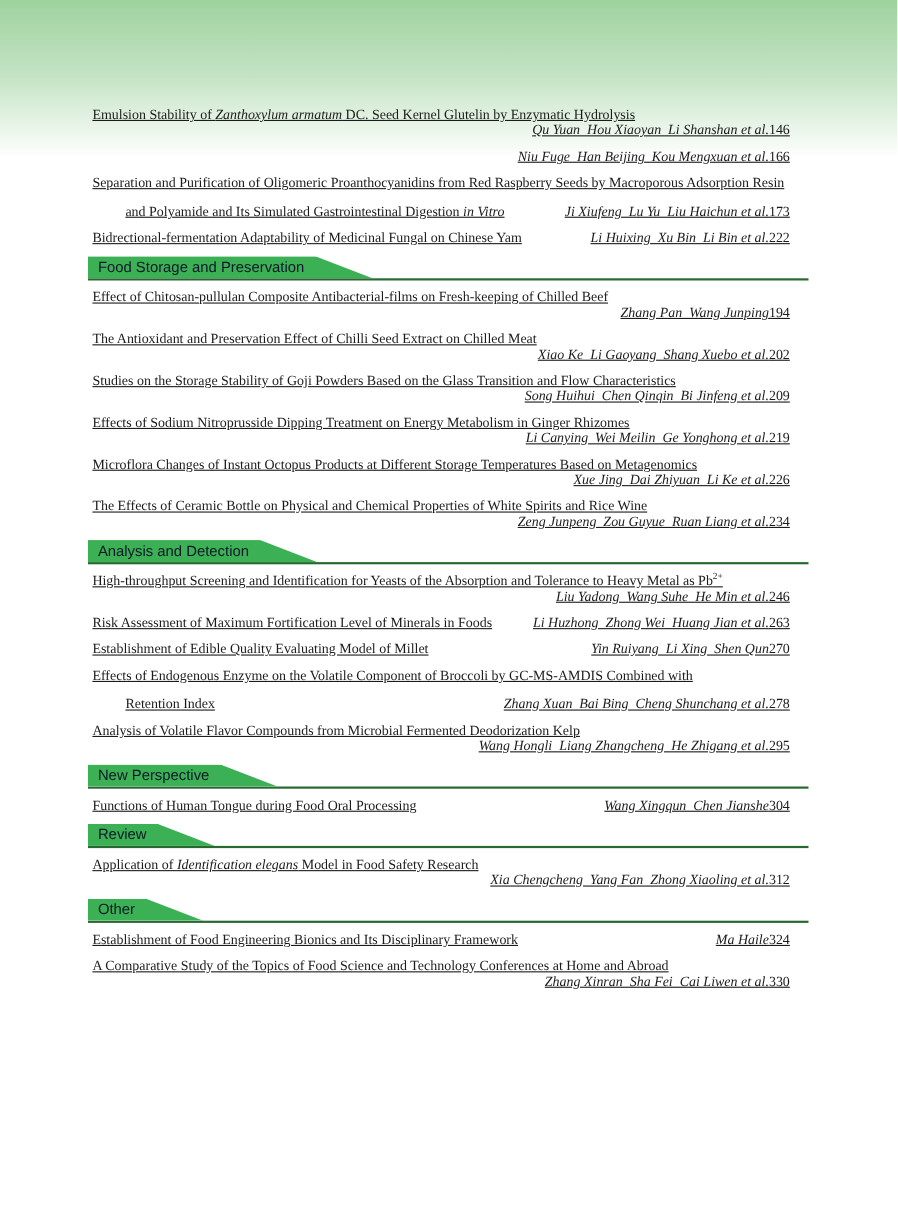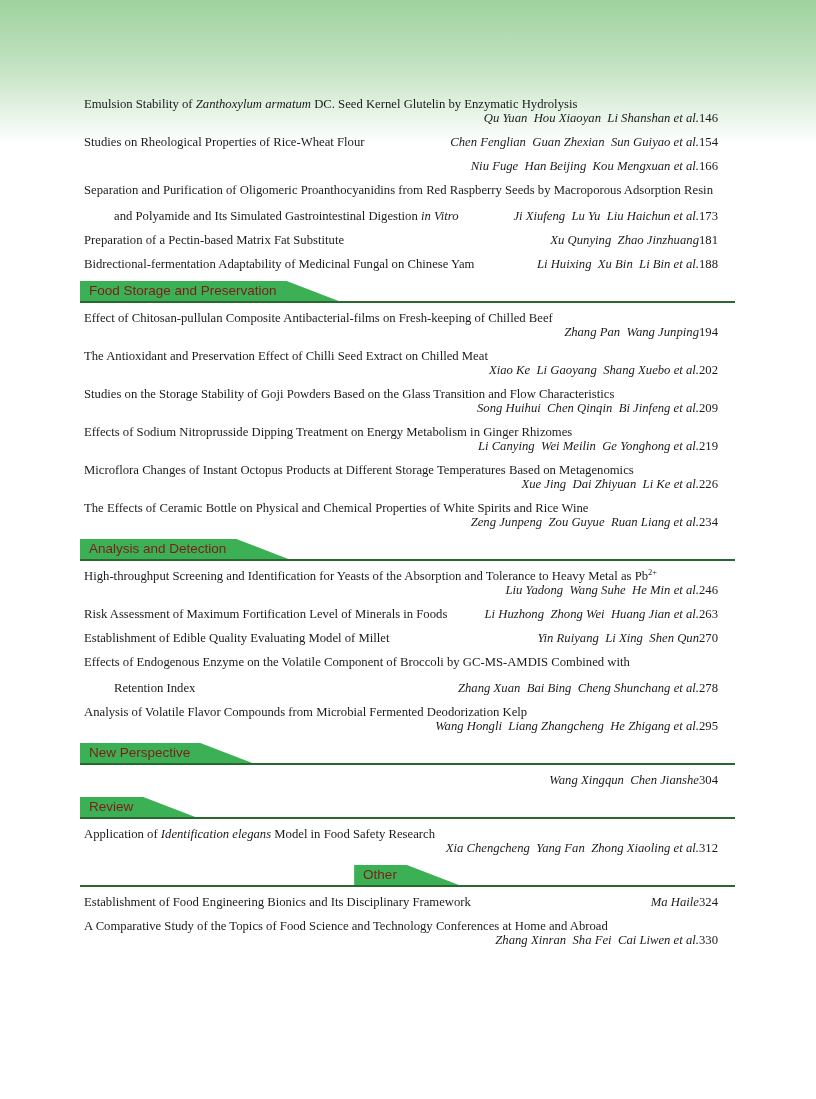--- a/index.html
+++ b/index.html
@@ -1,86 +1,72 @@
 <!DOCTYPE html>
 <html><head>
 <meta charset="utf-8">
 <style>
   html,body{margin:0;padding:0;background:#ffffff;}
   .page{position:relative;width:816px;height:1099px;background:#ffffff;overflow:hidden;
         font-family:"Liberation Serif",serif;color:#1b1b1b;}
   .grad{position:absolute;left:0;top:0;right:0;height:150px;
         background:linear-gradient(180deg,var(--grad-top,#9ed29e) 0%,#c3e3c3 45%,#ffffff 96%);}
   .content{position:relative;padding:97px 83px 0 84px;}
-  .entry{margin-bottom:10px;font-size:12.7px;line-height:14px;}
+  .entry{margin-bottom:10px;font-size:12.7px;line-height:14px;text-decoration:underline;}
   .t-line{white-space:nowrap;}
   .flex{display:flex;align-items:baseline;white-space:nowrap;}
   .flex .title{flex:0 1 auto;}
   .flex .authors{margin-left:auto;padding-left:14px;}
   .authors{font-style:italic;white-space:pre;}
   .pageno{min-width:34px;}
   .indent{padding-left:30px;margin-top:12px;}
   .it{font-style:italic;}
   .sup{font-size:8.5px;vertical-align:super;line-height:0;}
   .banner-wrap{margin:0 0 8px -4px;}
-  .banner{display:inline-block;background:var(--accent,#3cb054);color:#7f1d1d;
+  .banner{display:inline-block;background:var(--accent,#3cb054);color:#0f172a;
           font-family:"Liberation Sans",sans-serif;font-size:13.5px;line-height:14px;
           padding:3px 62px 3px 9px;
           clip-path:polygon(0 0,calc(100% - 52px) 0,100% 100%,0 100%);}
   .rule{height:2px;background:var(--rule,#27692f);width:calc(100% + 2px);}
   .section{margin:0;}
-  .section:nth-child(6) .banner-wrap{margin-top:5px;text-align:center;}
+  .section:nth-child(6) .banner-wrap{margin-top:5px;}
 </style>
 </head>
 <body>
 
 <div class="page" style="--accent: #3cb054; --rule: #27692f; --grad-top: #9ed29e; color: rgb(27, 27, 27);">
   <div class="grad"></div>
   <main class="content">
       <div class="section">
         <div class="entry">
           <div class="t-line"><span>Emulsion Stability of </span><span class="it">Zanthoxylum armatum</span><span> DC. Seed Kernel Glutelin by Enzymatic Hydrolysis</span></div>
           <div class="flex">
             <span class="authors">Qu Yuan  Hou Xiaoyan  Li Shanshan et al.</span>
             <span class="pageno">146</span>
-          </div>
-        </div>
-        <div class="entry">
-          <div class="flex">
-            <span class="title"><span>Studies on Rheological Properties of Rice-Wheat Flour</span></span>
-            <span class="authors">Chen Fenglian  Guan Zhexian  Sun Guiyao et al.</span>
-            <span class="pageno">154</span>
           </div>
         </div>
         <div class="entry">
           <div class="flex">
             <span class="authors">Niu Fuge  Han Beijing  Kou Mengxuan et al.</span>
             <span class="pageno">166</span>
           </div>
         </div>
         <div class="entry">
           <div class="t-line"><span>Separation and Purification of Oligomeric Proanthocyanidins from Red Raspberry Seeds by Macroporous Adsorption Resin</span></div>
           <div class="flex">
             <span class="title indent"><span>and Polyamide and Its Simulated Gastrointestinal Digestion </span><span class="it">in Vitro</span></span>
             <span class="authors">Ji Xiufeng  Lu Yu  Liu Haichun et al.</span>
             <span class="pageno">173</span>
           </div>
         </div>
         <div class="entry">
           <div class="flex">
-            <span class="title"><span>Preparation of a Pectin-based Matrix Fat Substitute</span></span>
-            <span class="authors">Xu Qunying  Zhao Jinzhuang</span>
-            <span class="pageno">181</span>
-          </div>
-        </div>
-        <div class="entry">
-          <div class="flex">
             <span class="title"><span>Bidrectional-fermentation Adaptability of Medicinal Fungal on Chinese Yam</span></span>
             <span class="authors">Li Huixing  Xu Bin  Li Bin et al.</span>
-            <span class="pageno">188</span>
+            <span class="pageno">222</span>
           </div>
         </div>
       </div>
       <div class="section">
         <div class="banner-wrap"><div class="banner"><span>Food Storage and Preservation</span></div><div class="rule"></div></div>
         <div class="entry">
           <div class="t-line"><span>Effect of Chitosan-pullulan Composite Antibacterial-films on Fresh-keeping of Chilled Beef</span></div>
           <div class="flex">
             <span class="authors">Zhang Pan  Wang Junping</span>
             <span class="pageno">194</span>
@@ -158,20 +144,21 @@
           <div class="flex">
             <span class="authors">Wang Hongli  Liang Zhangcheng  He Zhigang et al.</span>
             <span class="pageno">295</span>
           </div>
         </div>
       </div>
       <div class="section">
         <div class="banner-wrap"><div class="banner"><span>New Perspective</span></div><div class="rule"></div></div>
         <div class="entry">
           <div class="flex">
+            <span class="title"><span>Functions of Human Tongue during Food Oral Processing</span></span>
             <span class="authors">Wang Xingqun  Chen Jianshe</span>
             <span class="pageno">304</span>
           </div>
         </div>
       </div>
       <div class="section">
         <div class="banner-wrap"><div class="banner"><span>Review</span></div><div class="rule"></div></div>
         <div class="entry">
           <div class="t-line"><span>Application of </span><span class="it">Identification elegans</span><span> Model in Food Safety Research</span></div>
           <div class="flex">

